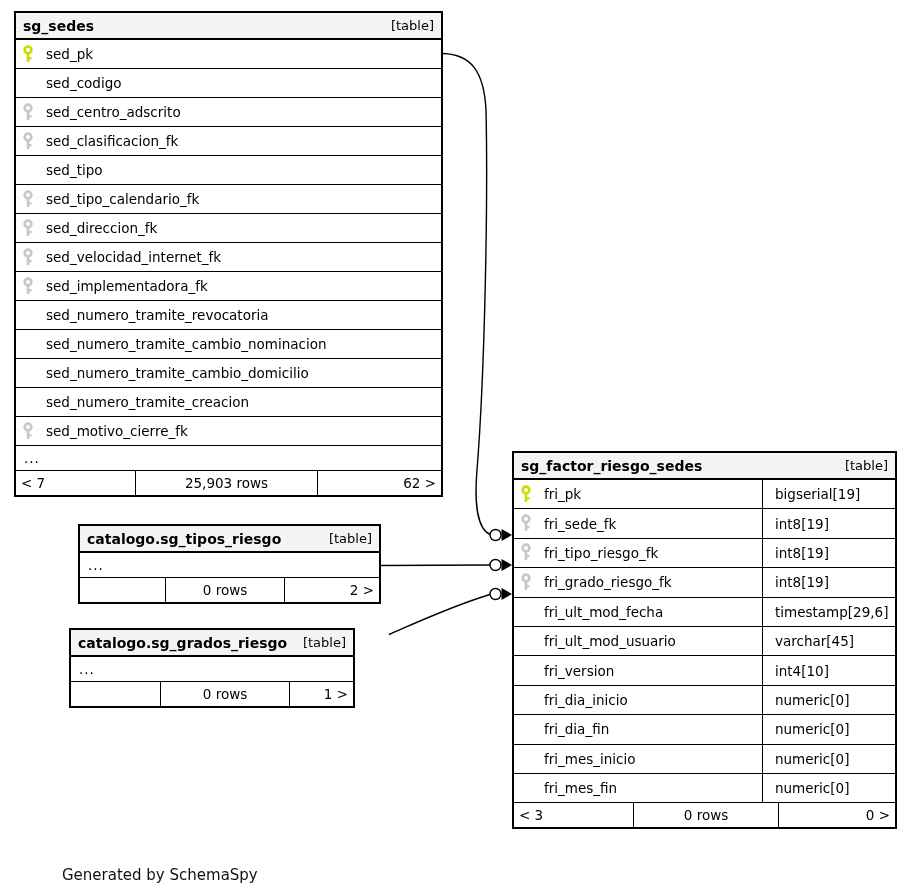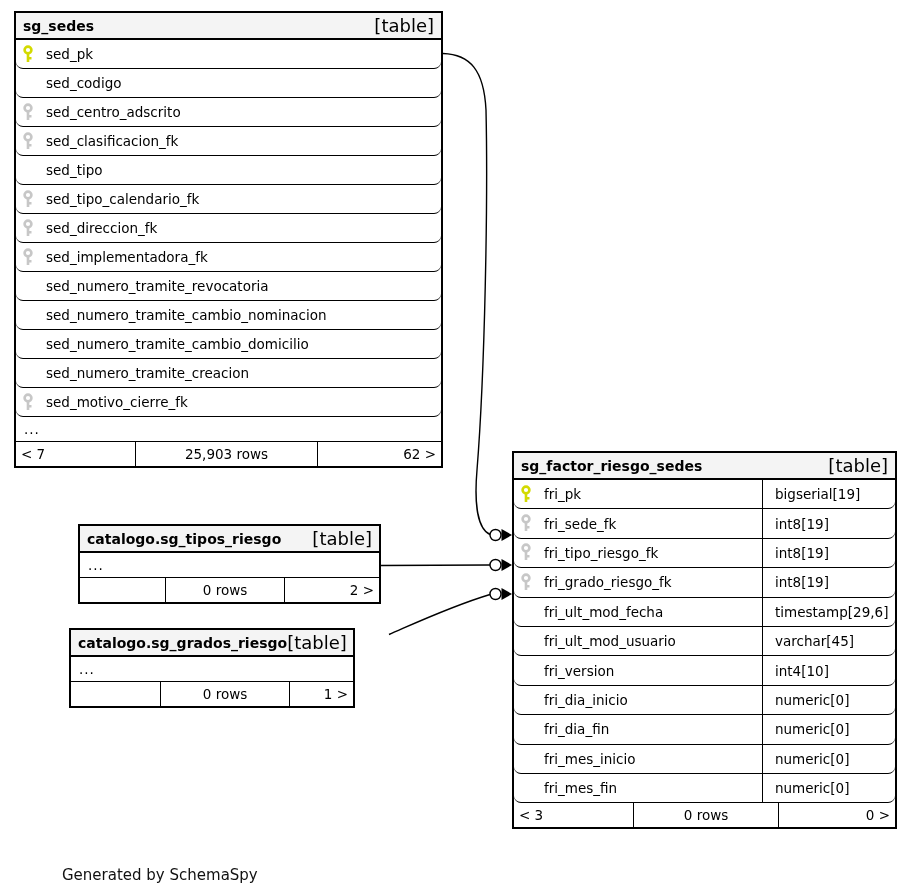--- a/index.html
+++ b/index.html
@@ -20,28 +20,27 @@
   }
   .hdr{
     height:27px;
     box-sizing:border-box;
     background:#f4f4f4;
     border-bottom:2px solid #000;
     display:flex;align-items:center;justify-content:space-between;
     padding:12px 7px;
   }
   .hdr .ttl{font-weight:bold;font-size:14px;white-space:nowrap;}
-  .hdr .tag{font-size:18px;white-space:nowrap;text-align:right;}
+  .hdr .tag{font-size:13px;white-space:nowrap;text-align:right;}
   .row{
     box-sizing:border-box;
     border-bottom:1px solid #000;
     display:flex;align-items:center;
     height:29px;
     background:#fff;
-    border-radius:7px;
   }
   #tbl-factor .row{height:29.4px;}
   .keycell{
     flex:0 0 18px;
     padding-left:6px;
     display:flex;align-items:center;
   }
   .colname{margin-left:6px;white-space:nowrap;}
   #tbl-factor .colname{flex:0 0 218px;overflow:hidden;}
   .coltype{
@@ -147,20 +146,29 @@
         </span>
         <span class="colname">sed_direccion_fk</span>
       </div>
       <div class="row">
         <span class="keycell">
           <svg width="12" height="19" viewBox="0 0 12 19">
             <circle cx="6" cy="5" r="3.4" fill="none" stroke="#c7c7c7" stroke-width="2.6"></circle>
             <path d="M6 8.4 L6 17 M6 13.2 L9.5 13.2" fill="none" stroke="#c7c7c7" stroke-width="2.6"></path>
           </svg>
         </span>
+        <span class="colname">sed_velocidad_internet_fk</span>
+      </div>
+      <div class="row">
+        <span class="keycell">
+          <svg width="12" height="19" viewBox="0 0 12 19">
+            <circle cx="6" cy="5" r="3.4" fill="none" stroke="#c7c7c7" stroke-width="2.6"></circle>
+            <path d="M6 8.4 L6 17 M6 13.2 L9.5 13.2" fill="none" stroke="#c7c7c7" stroke-width="2.6"></path>
+          </svg>
+        </span>
         <span class="colname">sed_implementadora_fk</span>
       </div>
       <div class="row">
         <span class="keycell"></span>
         <span class="colname">sed_numero_tramite_revocatoria</span>
       </div>
       <div class="row">
         <span class="keycell"></span>
         <span class="colname">sed_numero_tramite_cambio_nominacion</span>
       </div>

